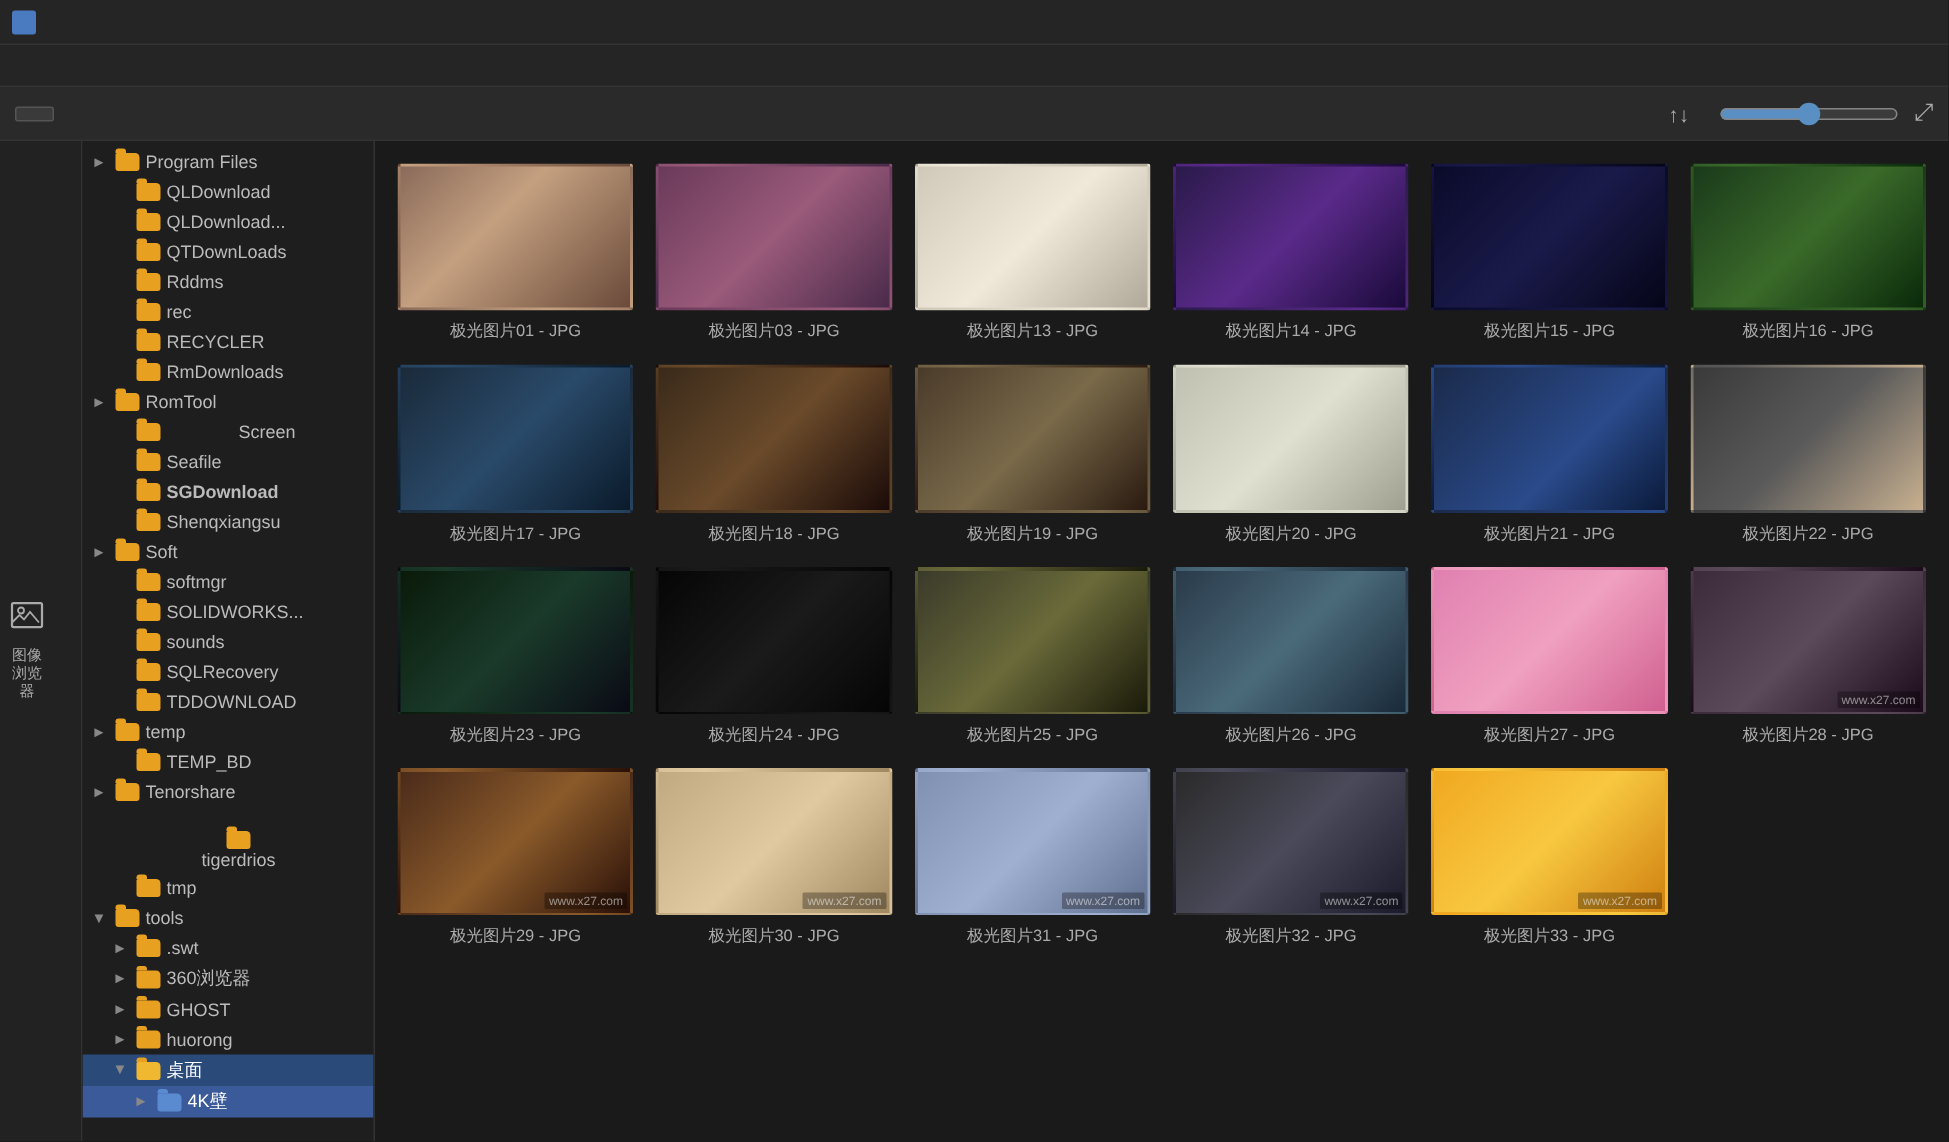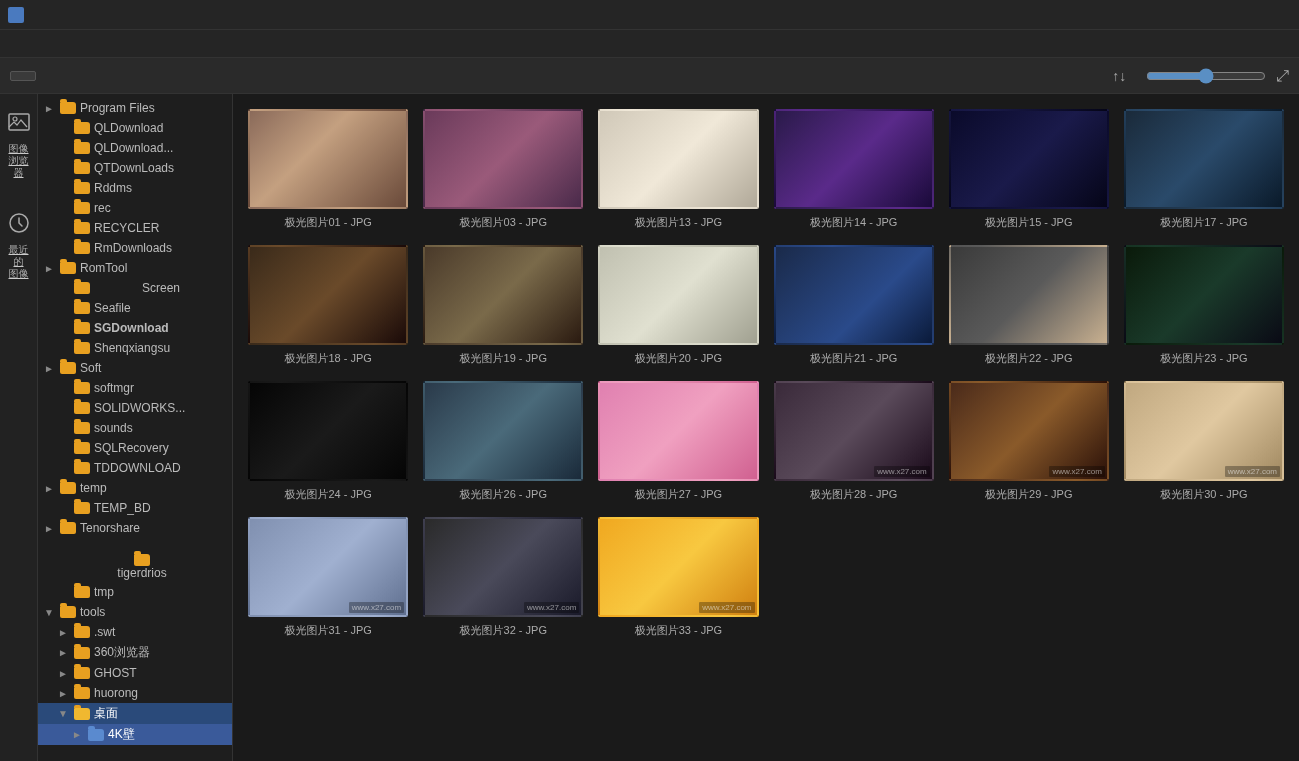--- a/index.html
+++ b/index.html
@@ -125,30 +125,29 @@
 
     
     .main-area {
       display: flex;
       flex: 1;
       overflow: hidden;
     }
 
     
     .side-icons {
-      width: 38px;
+      width: 55px;
       background: #222;
       display: flex;
-      flex-direction: column;
+      flex-direction: row;
       align-items: center;
       padding-top: 10px;
       gap: 20px;
       border-right: 1px solid #333;
       flex-shrink: 0;
-      text-decoration: underline;
     }
     .side-icon-item {
       display: flex;
       flex-direction: column;
       align-items: center;
       gap: 4px;
       cursor: pointer;
       padding: 6px;
       border-radius: 4px;
     }
@@ -551,20 +550,24 @@
         </div>
         <div class="image-item">
           <div class="img-thumb thumb-14"></div>
           <span class="image-label">极光图片14 - JPG</span>
         </div>
         <div class="image-item">
           <div class="img-thumb thumb-15"></div>
           <span class="image-label">极光图片15 - JPG</span>
         </div>
         <div class="image-item">
+          <div class="img-thumb thumb-16"></div>
+          <span class="image-label">极光图片16 - JPG</span>
+        </div>
+        <div class="image-item">
           <div class="img-thumb thumb-17"></div>
           <span class="image-label">极光图片17 - JPG</span>
         </div>
         <div class="image-item">
           <div class="img-thumb thumb-18"></div>
           <span class="image-label">极光图片18 - JPG</span>
         </div>
         <div class="image-item">
           <div class="img-thumb thumb-19"></div>
           <span class="image-label">极光图片19 - JPG</span>
@@ -581,20 +584,24 @@
           <div class="img-thumb thumb-22"></div>
           <span class="image-label">极光图片22 - JPG</span>
         </div>
         <div class="image-item">
           <div class="img-thumb thumb-23"></div>
           <span class="image-label">极光图片23 - JPG</span>
         </div>
         <div class="image-item">
           <div class="img-thumb thumb-24"></div>
           <span class="image-label">极光图片24 - JPG</span>
+        </div>
+        <div class="image-item">
+          <div class="img-thumb thumb-25"></div>
+          <span class="image-label">极光图片25 - JPG</span>
         </div>
         <div class="image-item">
           <div class="img-thumb thumb-26"></div>
           <span class="image-label">极光图片26 - JPG</span>
         </div>
         <div class="image-item">
           <div class="img-thumb thumb-27"></div>
           <span class="image-label">极光图片27 - JPG</span>
         </div>
         <div class="image-item">

